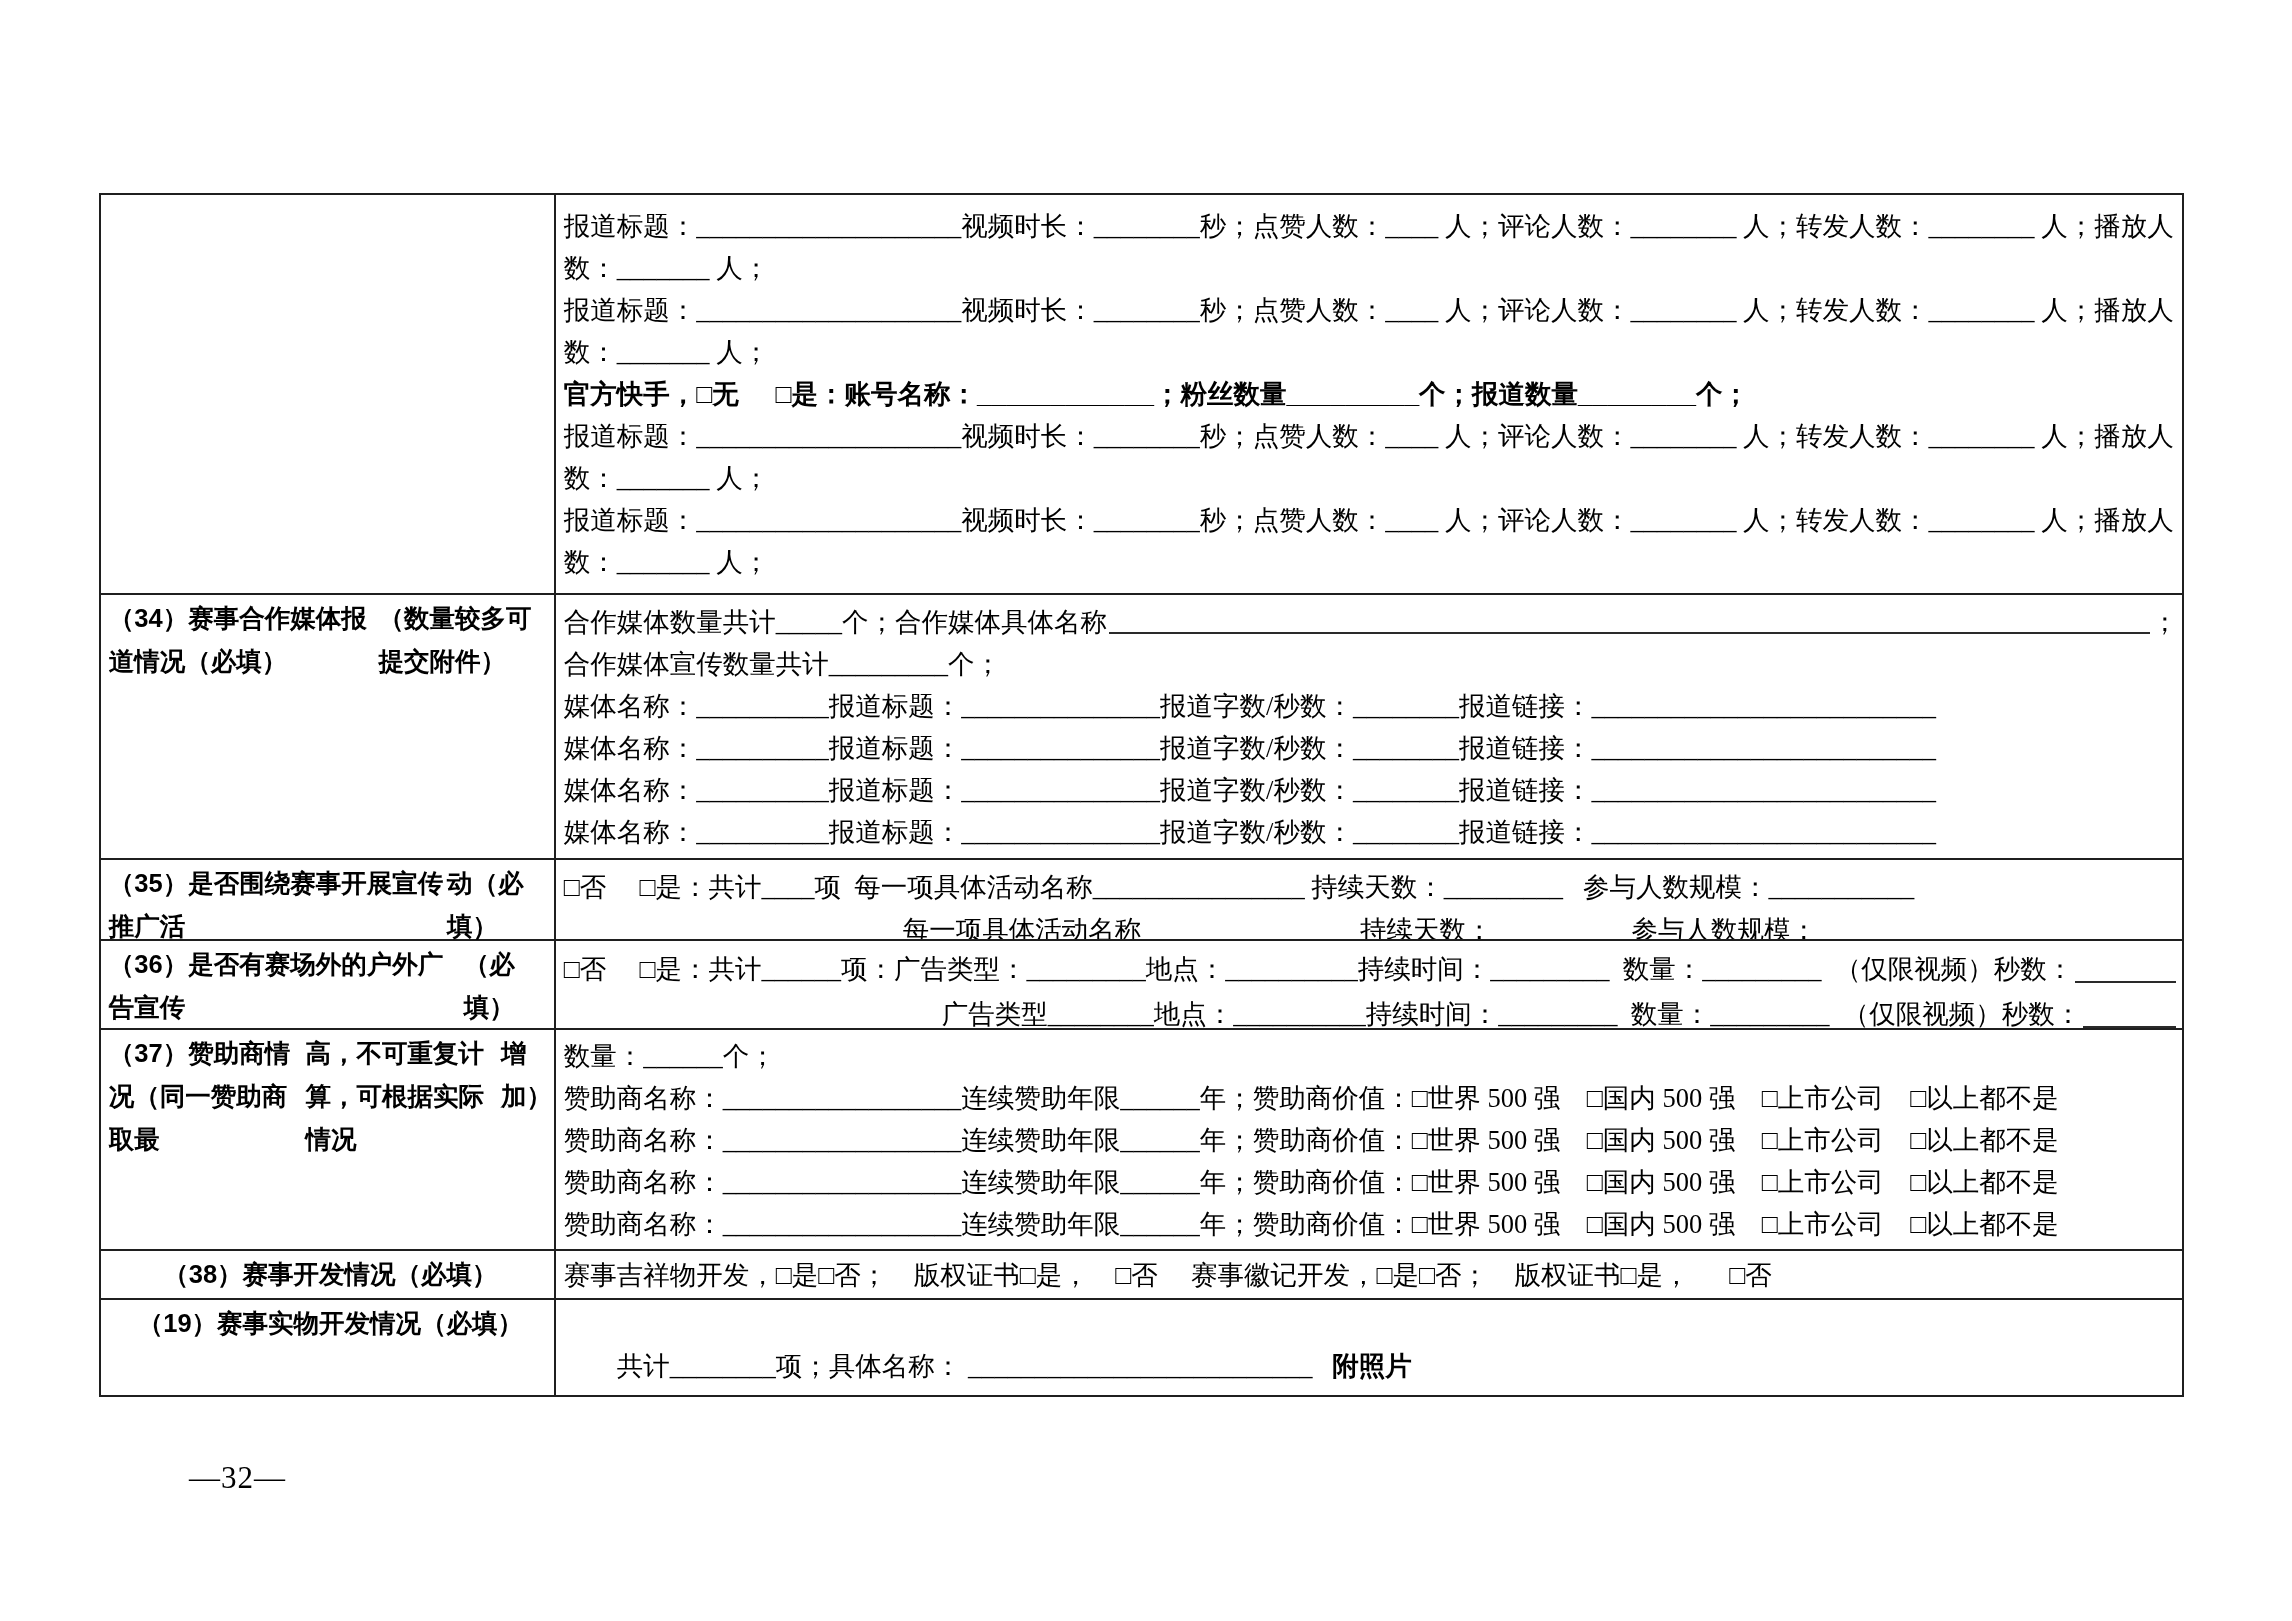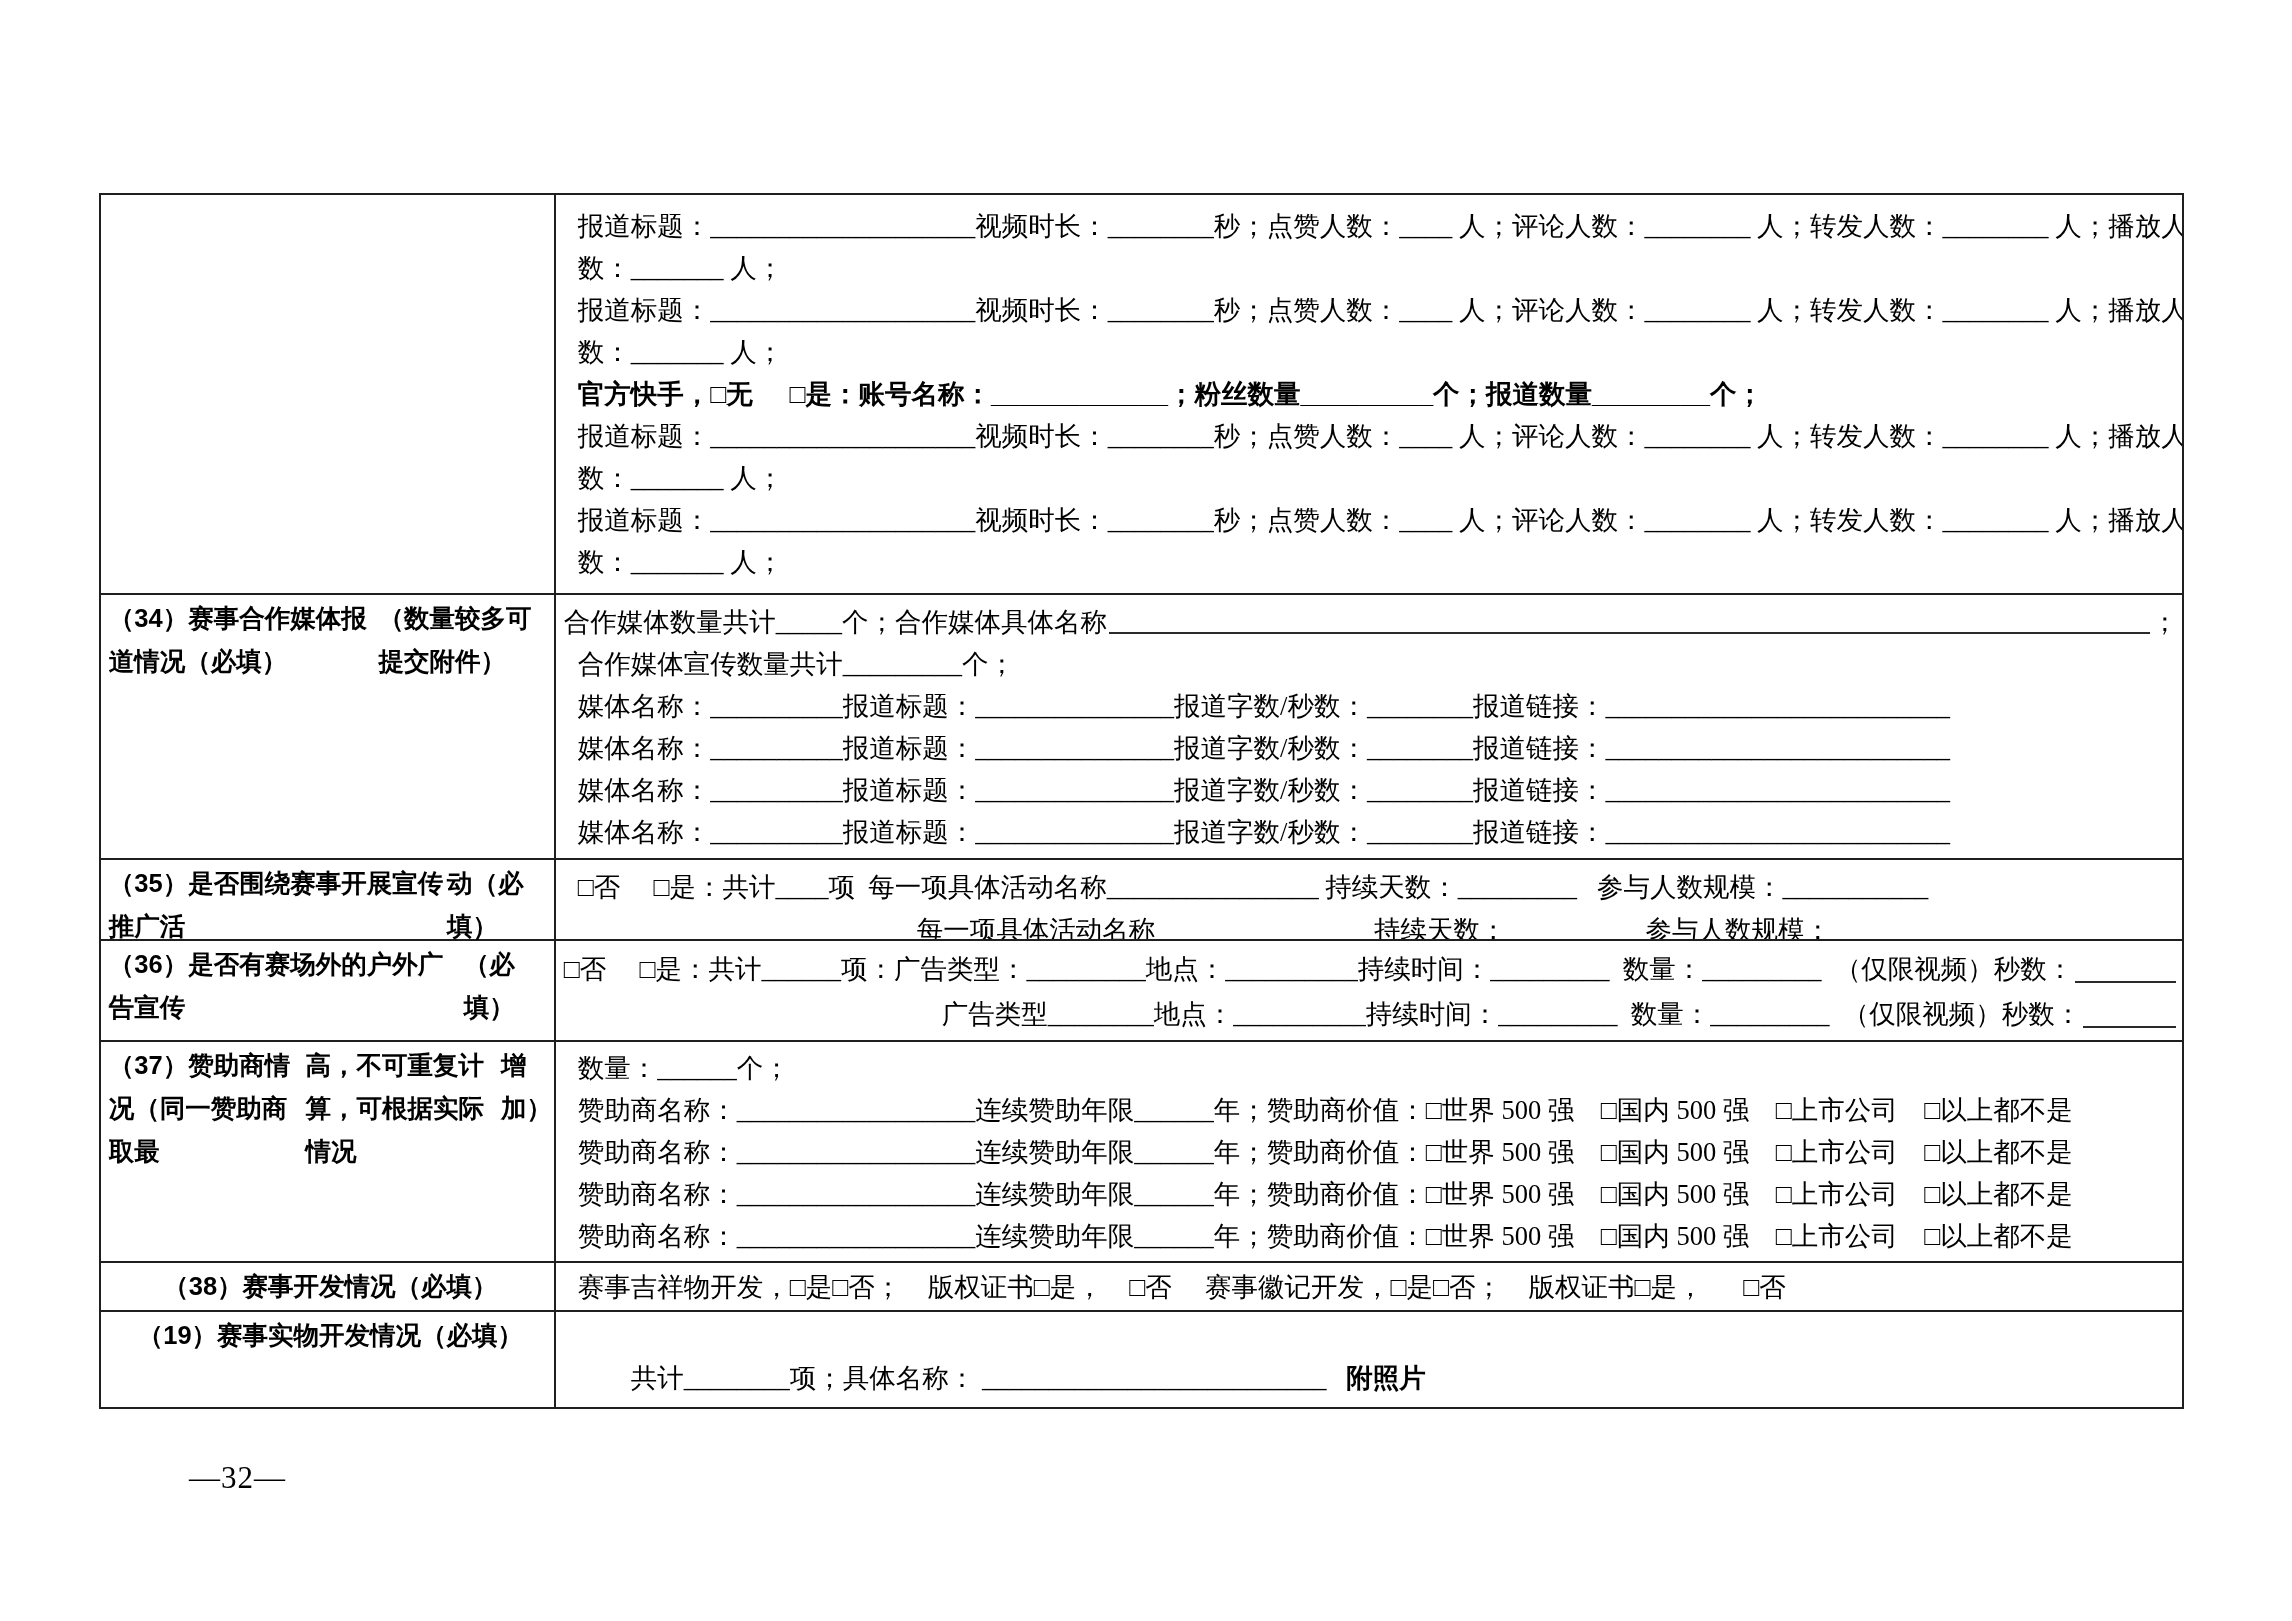--- a/index.html
+++ b/index.html
@@ -18,28 +18,28 @@
     width:455px;flex:0 0 455px;border-right:2px solid #1f1f1f;box-sizing:border-box;
     display:flex;justify-content:center;
     padding:2px 2px 2px 7.8px;
     font-family:"Liberation Sans","DejaVu Sans",sans-serif;
     font-weight:bold;font-size:25.5px;line-height:43px;
   }
   .cr{
     flex:1;box-sizing:border-box;padding:5.9px 3.9px 0 7.8px;
     font-size:26.5px;overflow:hidden;
   }
-  .line{white-space:pre;line-height:42px;margin-left:14px;}
+  .line{white-space:pre;line-height:42px;}
   .fline{display:flex;white-space:pre;line-height:42px;}
   .ufill{flex:1;border-bottom:2px solid #2a2a2a;margin:0 2px 8.8px 2px;}
   .b{font-weight:bold;font-family:"Liberation Sans","DejaVu Sans",sans-serif;}
   .h-cont{height:400px;}
   .h-34{height:265px;}
   .h-35{height:81px;}
-  .h-36{height:101px;}
+  .h-36{height:89px;}
   .h-37{height:221px;}
   .h-38{height:49px;}
   .h-39{height:95px;}
   .r35 .line,.r35 .fline{line-height:43px;}
   .r36 .line,.r36 .fline{line-height:45px;}
   .r38-cr{display:flex;align-items:center;padding-top:0;border-radius:15px;}
   .r39 .line{line-height:40px;}
   .ind35{padding-left:339px;}
   .ind36{padding-left:378px;}
   .pagenum{

